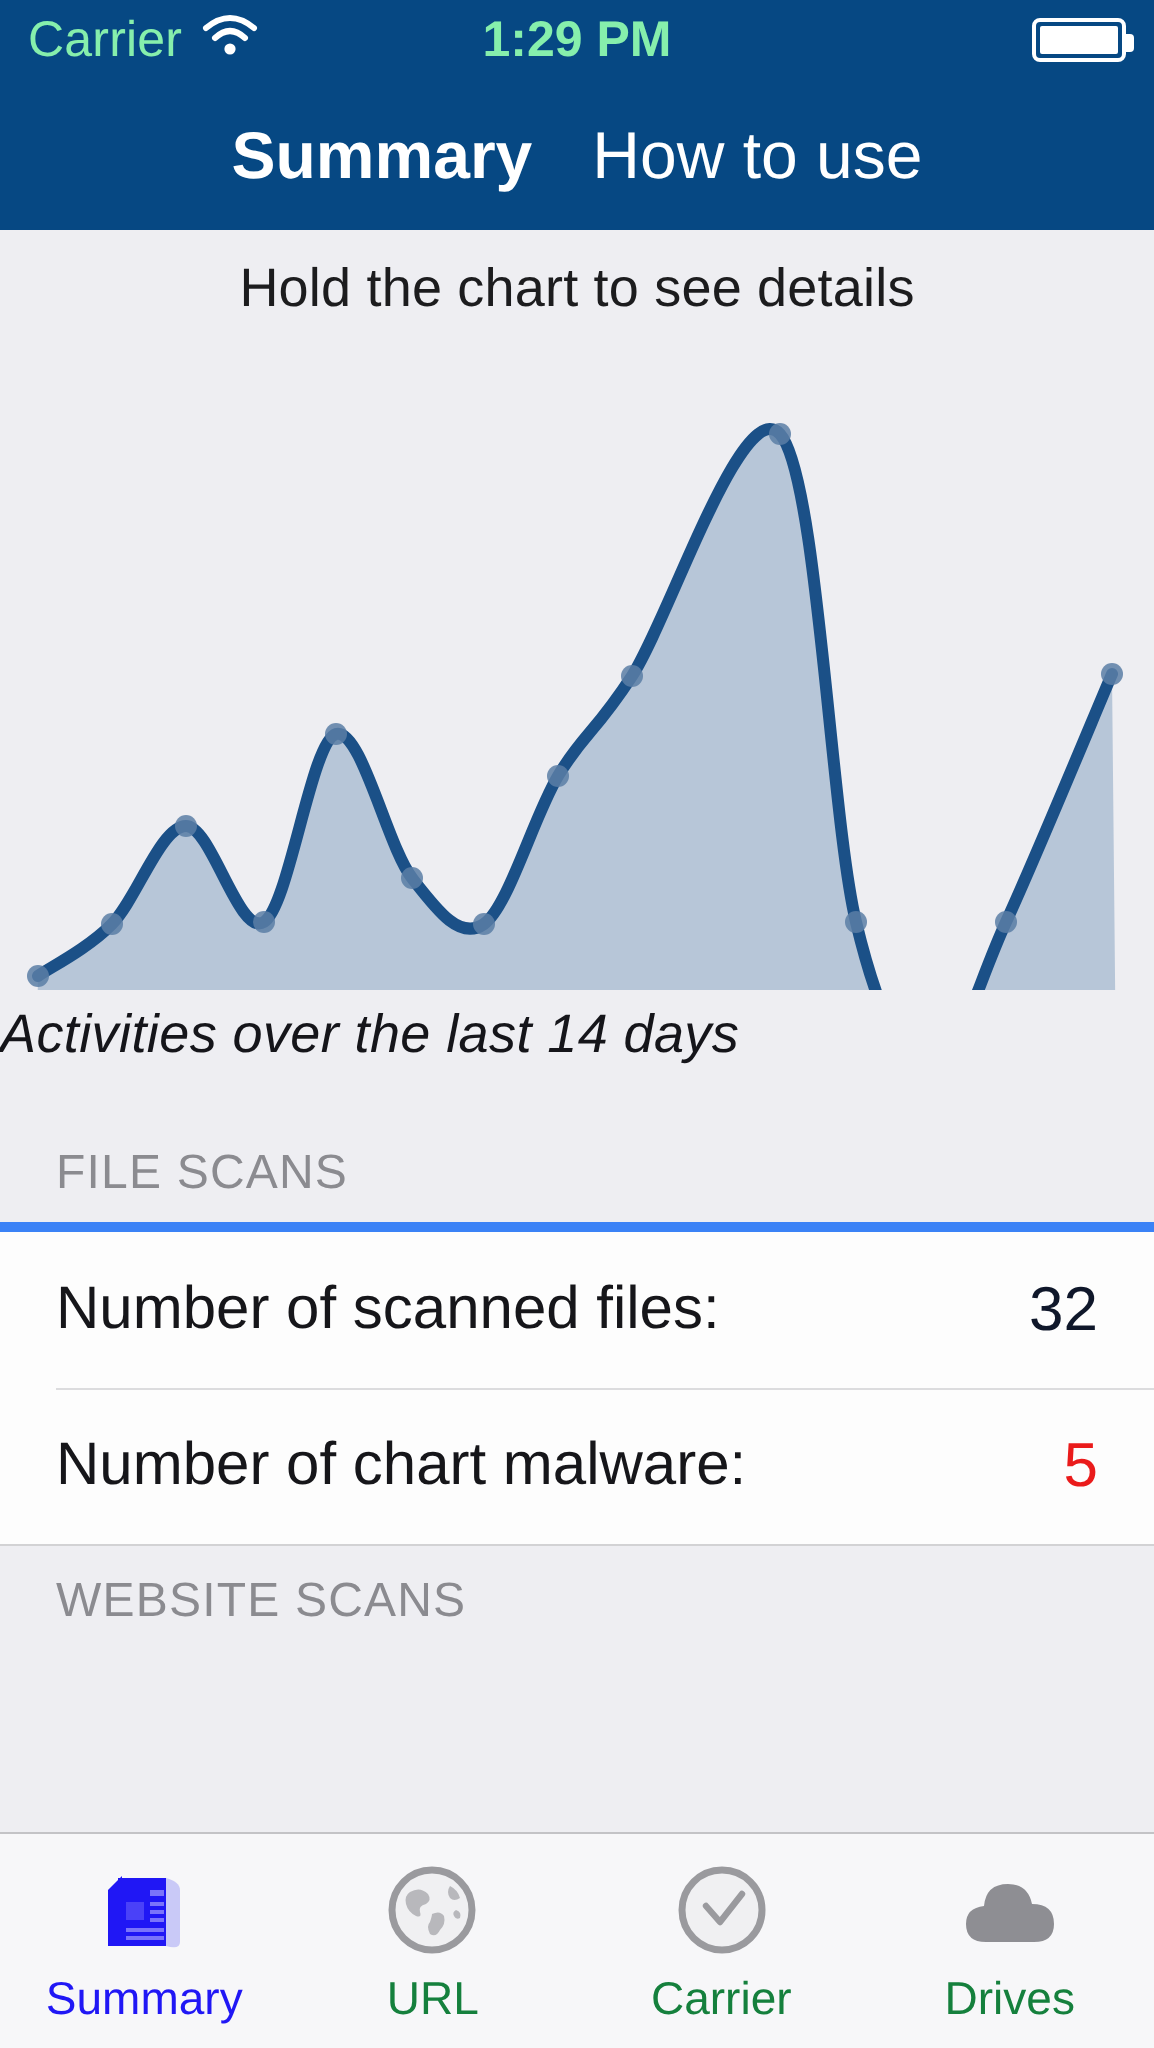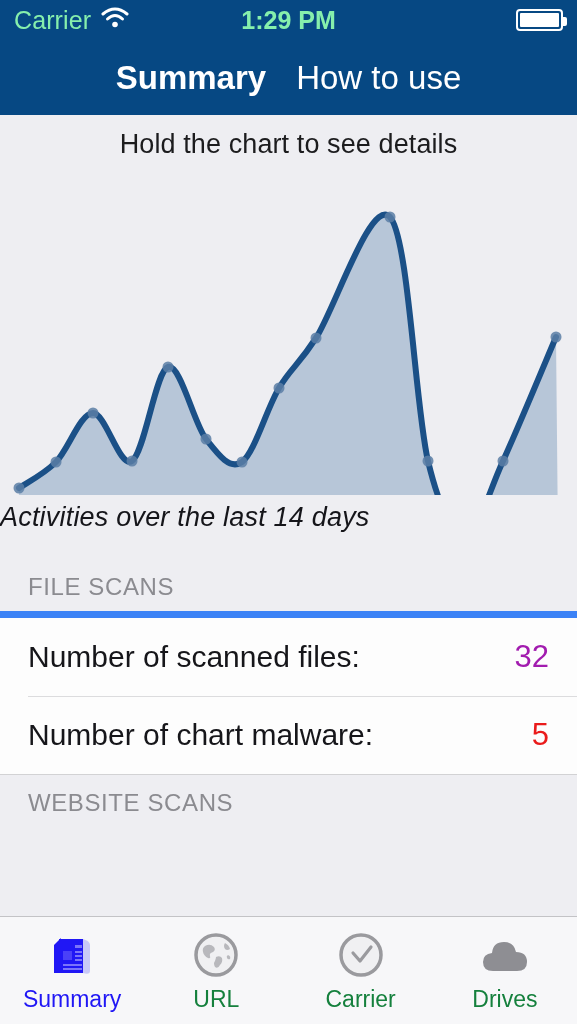--- a/index.html
+++ b/index.html
@@ -62,31 +62,31 @@
     font-style: italic; font-size: 27px;
     color: #15151a; padding-top: 7px; letter-spacing: 0.2px;
   }
 
   .section-header {
     font-size: 24px; color: #8b8b90; letter-spacing: 0.6px;
     padding: 40px 0 10px 28px;
   }
   .section-header.lower { padding-top: 14px; }
 
-  .table-group { background: #fdfdfd; border-top: 7px solid #3b82f6; border-bottom: 1px solid #d2d2d4; }
+  .table-group { background: #fdfdfd; border-top: 5px solid #3b82f6; border-bottom: 1px solid #d2d2d4; }
   .row {
     height: 78px; display: flex; align-items: center;
     padding: 0 28px; position: relative;
   }
   .row + .row::before {
     content: ""; position: absolute; left: 28px; right: 0; top: 0;
     height: 1px; background: #dcdcde;
   }
   .row-label { font-size: 30px; color: #16161a; flex: 1; }
-  .row-value { font-size: 31px; color: #a21caf; font-weight: 500; }
+  .row-value { font-size: 31px; color: #0f172a; font-weight: 500; }
   .row-value.danger { color: #ea1b1b; }
 
   
   .tabbar {
     position: absolute; bottom: 0; left: 0; width: 577px; height: 108px;
     background: #f7f7f9; border-top: 1px solid #c3c3c6;
     display: flex;
   }
   .tabitem {
     flex: 1; display: flex; flex-direction: column;

